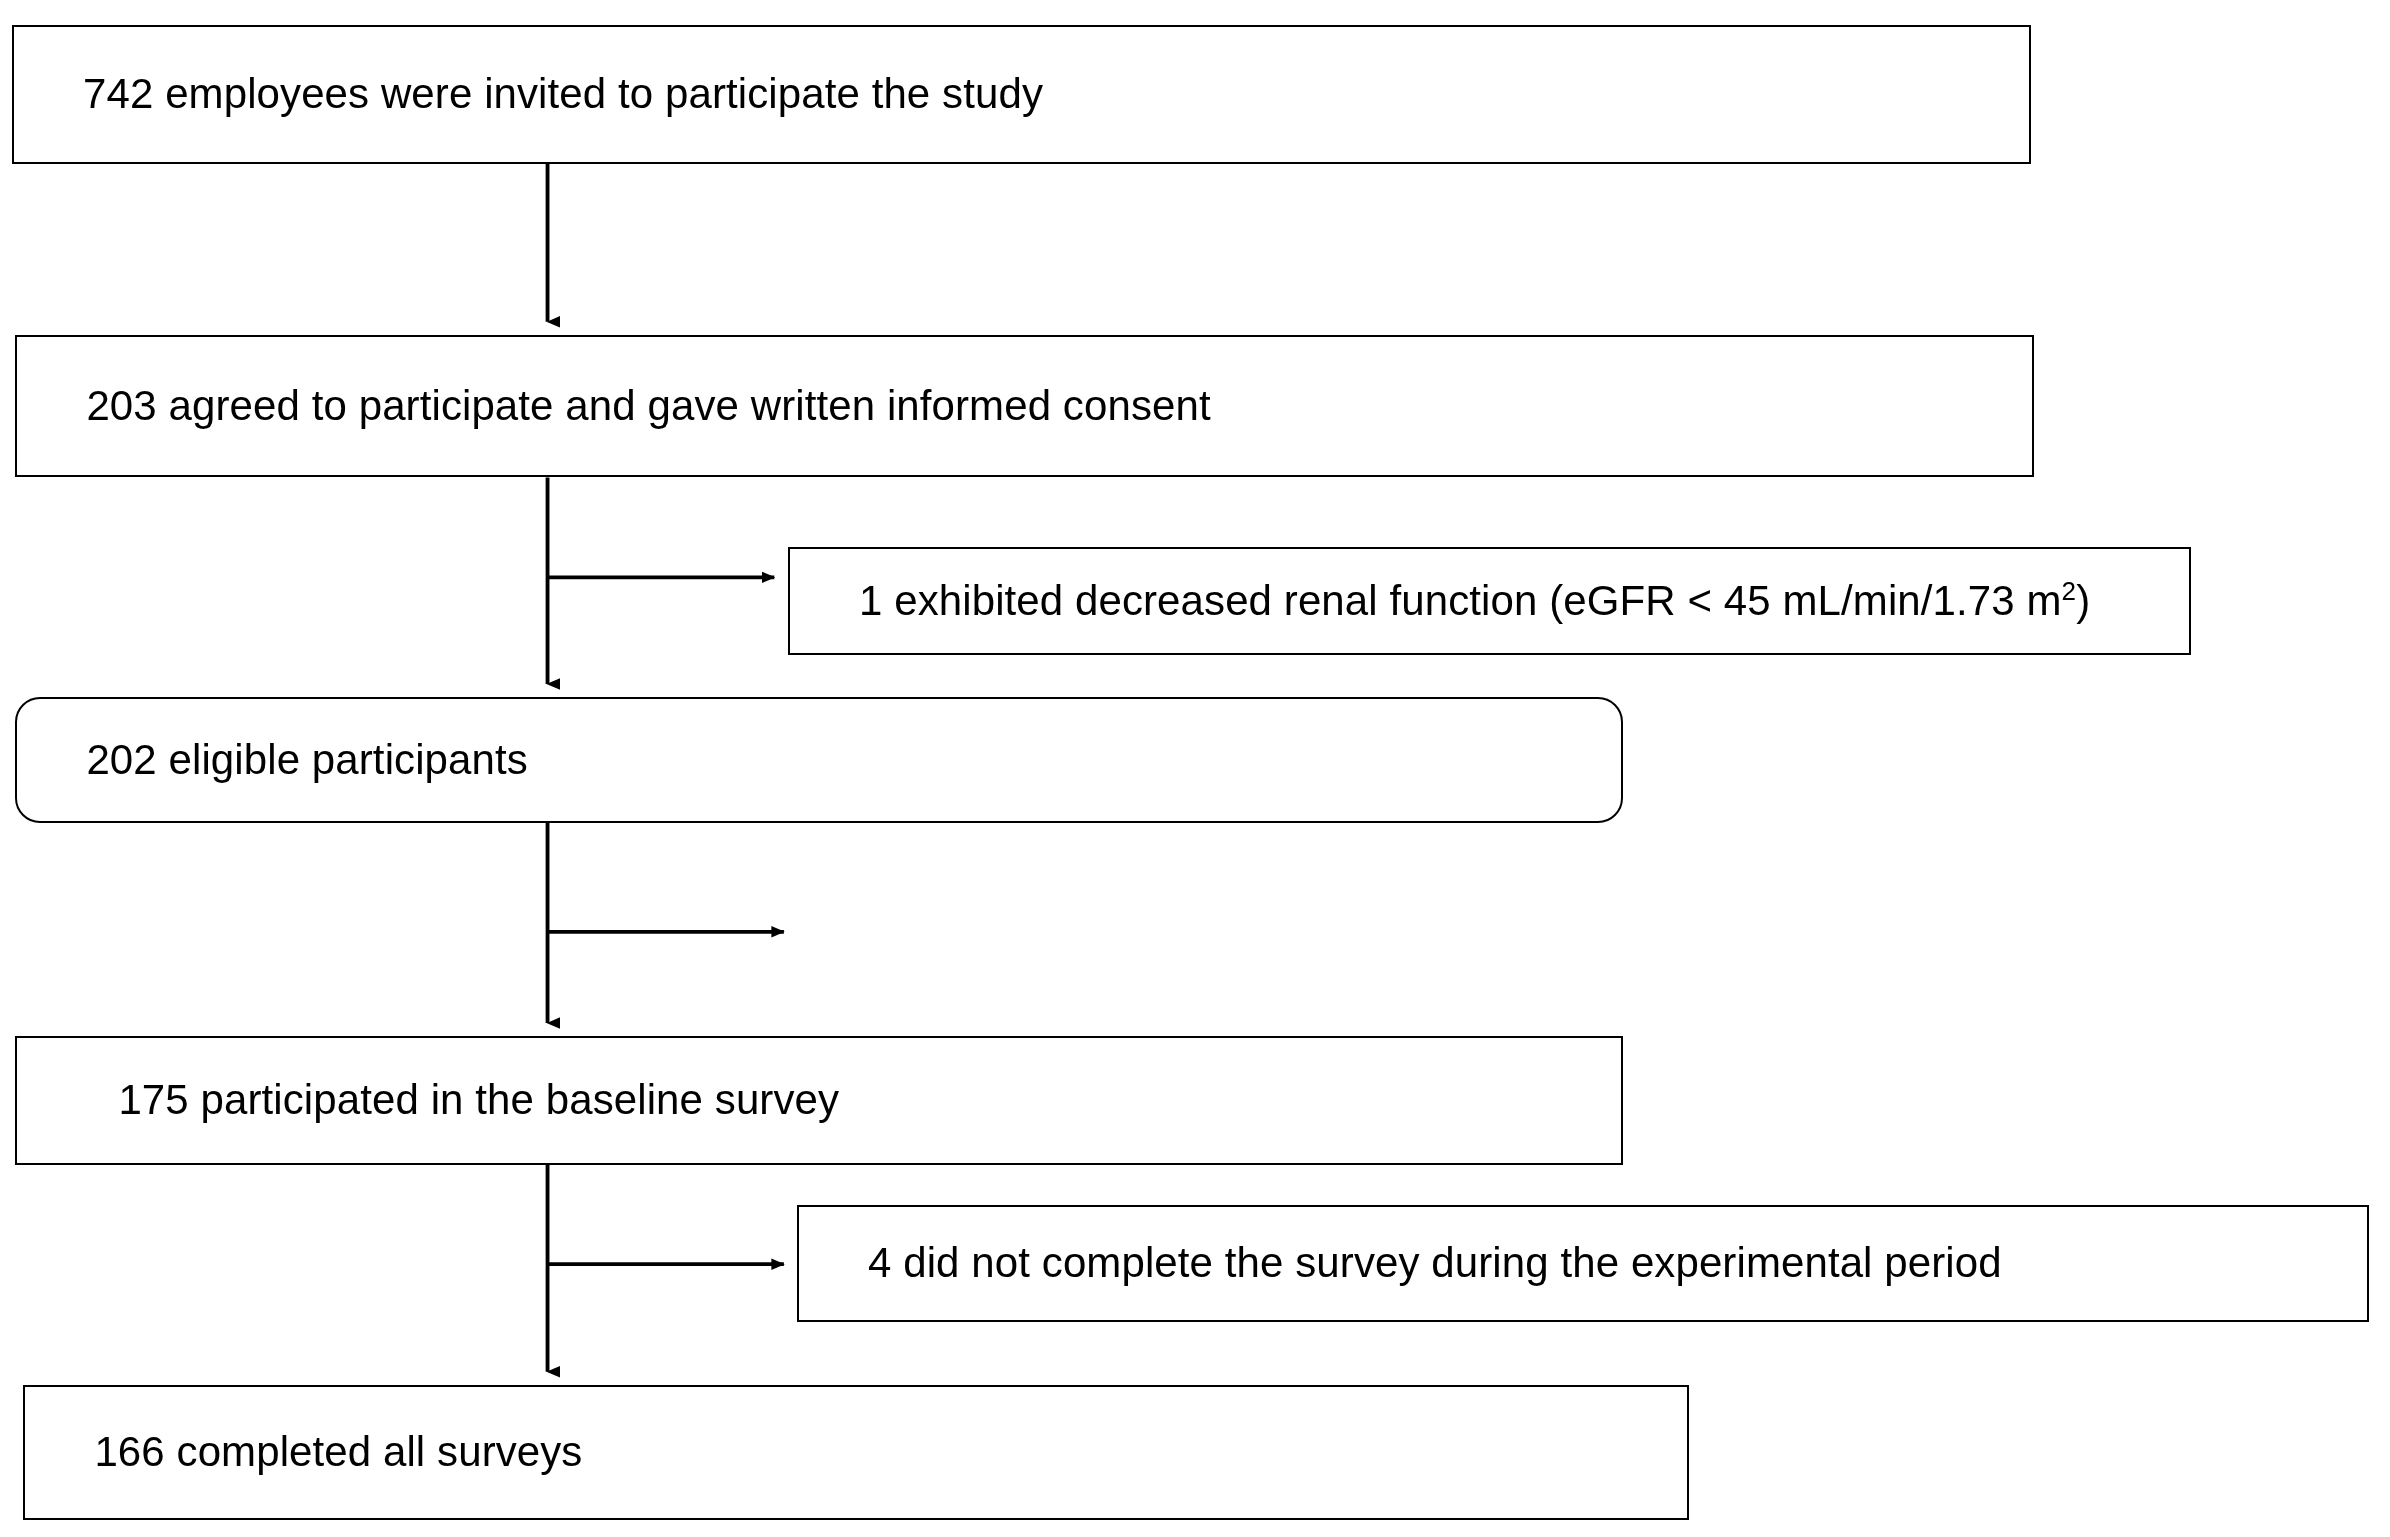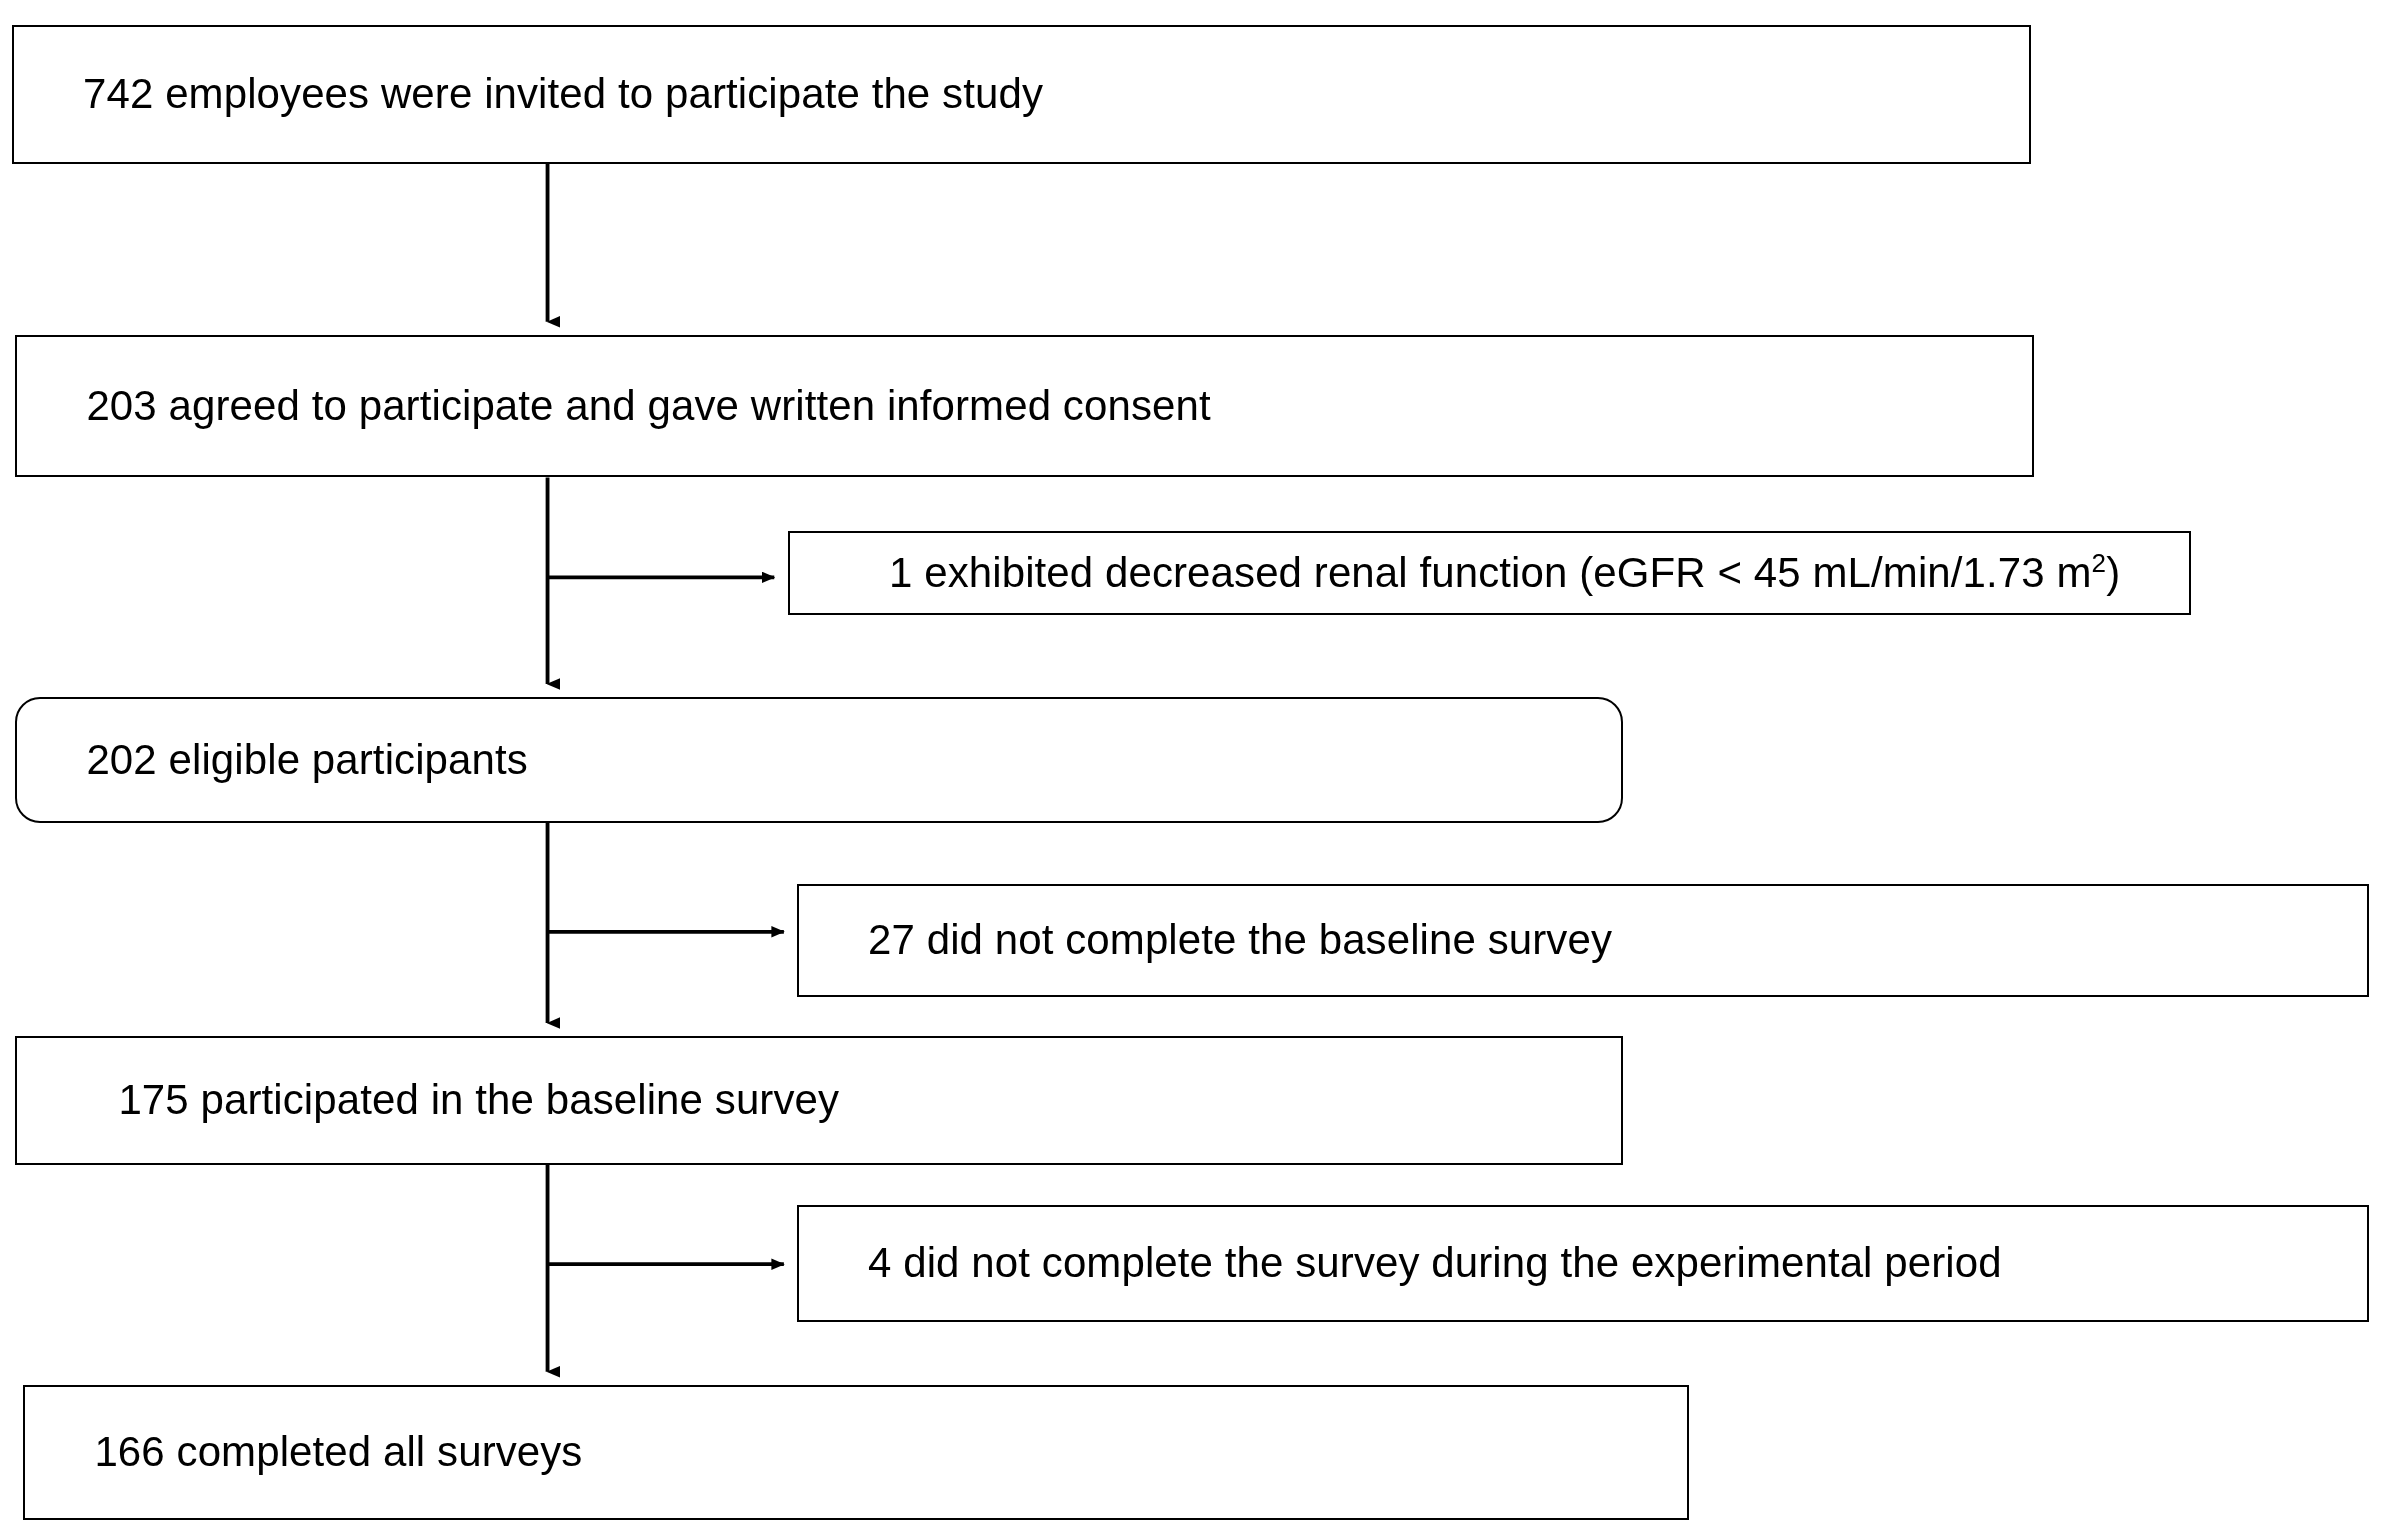--- a/index.html
+++ b/index.html
@@ -81,31 +81,28 @@
   </svg>
 
   <div class="node-box" style="left:12px; top:25px; width:2019px; height:139px;">
     <span class="node-text">742 employees were invited to participate the study</span>
   </div>
 
   <div class="node-box" style="left:15.4px; top:335px; width:2019px; height:142px;">
     <span class="node-text">203 agreed to participate and gave written informed consent</span>
   </div>
 
-  <div class="node-box" style="left:788px; top:531px; width:1403px; height:84px;padding-left:30px;">
+  <div class="node-box" style="left:788px; top:547px; width:1403px; height:108px;">
     <span class="node-text"><span>1 exhibited decreased renal function (eGFR &lt; 45 mL/min/1.73 m</span><sup>2</sup><span>)</span></span>
   </div>
 
   <div class="node-box" style="left:15.4px; top:697px; width:1608px; height:126px;border-radius:25px;">
     <span class="node-text">202 eligible participants</span>
   </div>
 
-  <div class="node-box" style="left:797px; top:884px; width:1572px; height:113px;">
-    <span class="node-text">27 did not complete the baseline survey</span>
-  </div>
 
   <div class="node-box" style="left:15.4px; top:1036px; width:1608px; height:129px;padding-left:32px;">
     <span class="node-text">175 participated in the baseline survey</span>
   </div>
 
   <div class="node-box" style="left:797px; top:1205px; width:1572px; height:117px;">
     <span class="node-text">4 did not complete the survey during the experimental period</span>
   </div>
 
   <div class="node-box" style="left:15.4px; top:1385px; width:1666px; height:135px;margin-left:8px;">

